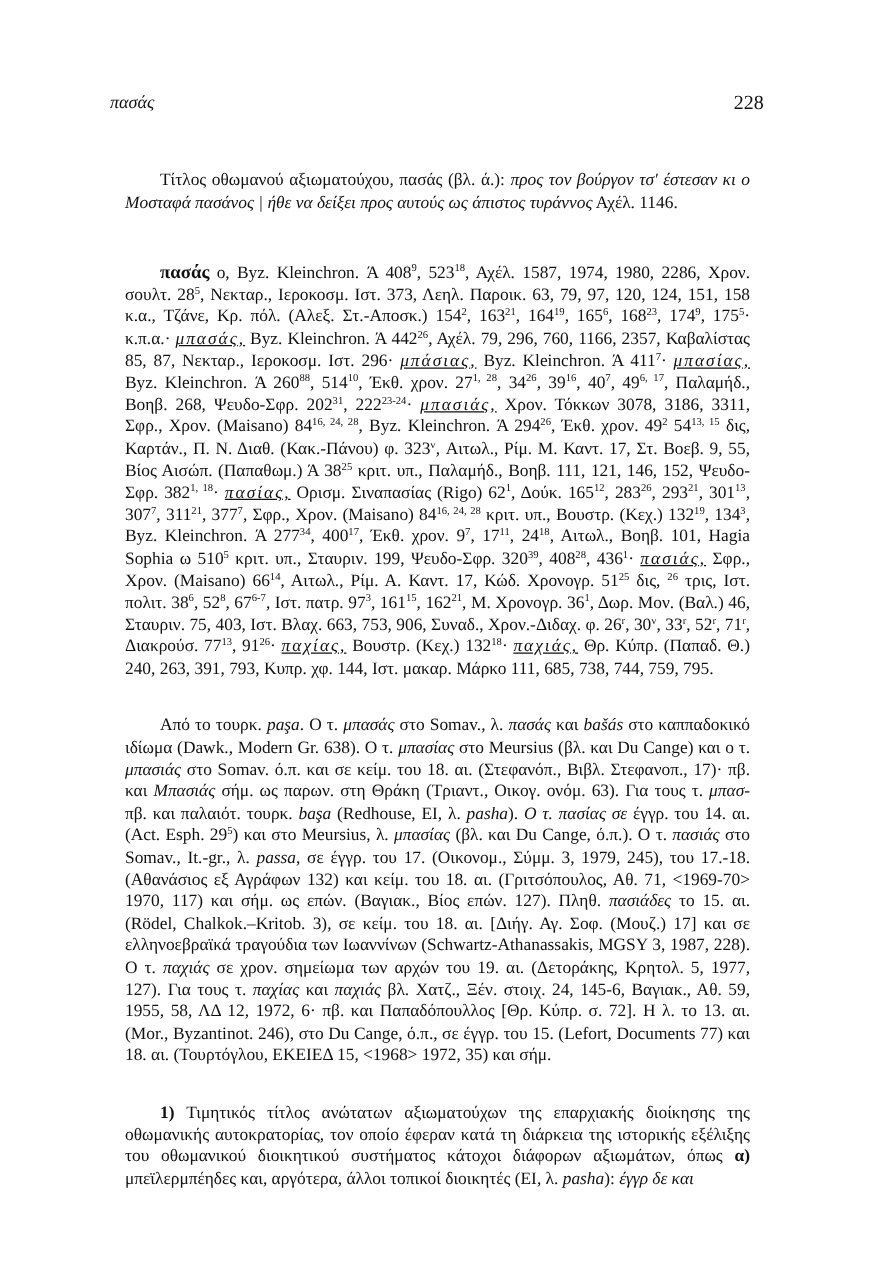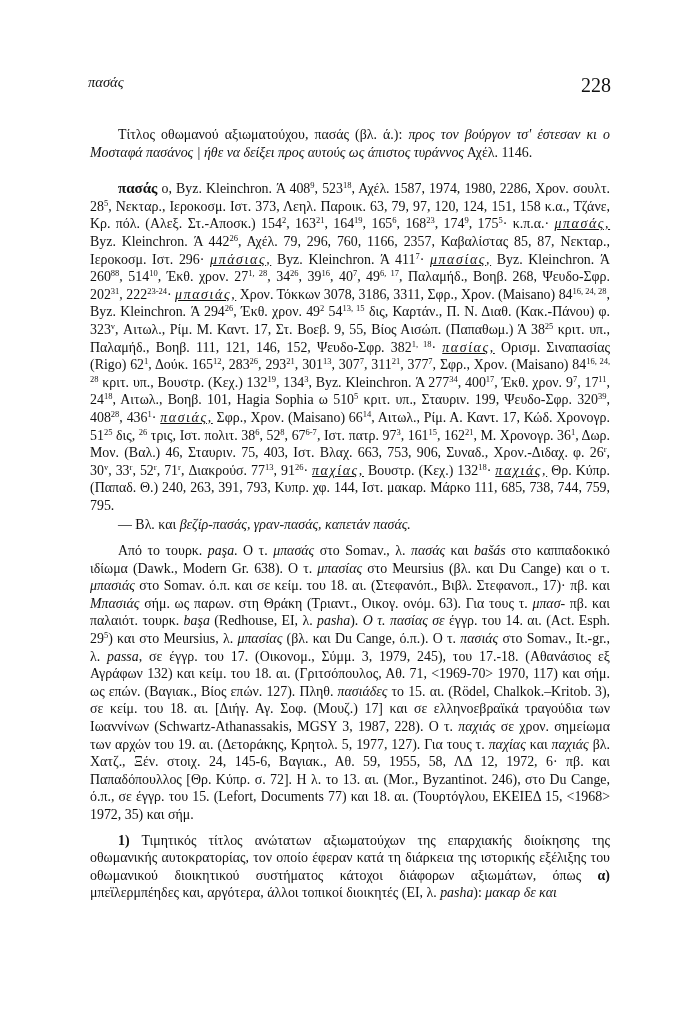--- a/index.html
+++ b/index.html
@@ -1,23 +1,23 @@
 <!DOCTYPE html>
 <html><head>
 <meta charset="utf-8">
 <style>
   html, body { margin: 0; padding: 0; background: #ffffff; }
   body { width: 699px; height: 1024px; position: relative; overflow: hidden;
          font-family: "Liberation Serif", "DejaVu Serif", serif; color: #111; }
   .header { position: absolute; top: 74px; left: 88px; right: 88px; height: 20px; }
   .running-head { position: absolute; left: 0; top: 0; font-style: italic; font-size: 14.5px; }
-  .page-number { position: absolute; right: 0; top: 0; font-size: 20px; }
+  .page-number { position: absolute; right: 0; top: 0; font-size: 16px; }
   .body { position: absolute; top: 124px; left: 88px; width: 524px;
           font-size: 13.9px; line-height: 17.6px; text-align: justify; }
-  .para { margin: 2px; text-indent: 28px; }
+  .para { margin: 12px; text-indent: 28px; }
   .gap { height: 15px; }
   .gap-s { height: 4px; }
   .hw { font-weight: bold; font-size: 15px; }
   i { font-style: italic; }
   .sp { font-style: italic; letter-spacing: 1.6px; text-decoration: underline; }
   sup { font-size: 8.5px; line-height: 0; vertical-align: 5px; }
   b { font-weight: bold; }
 </style>
 </head>
 <body>
@@ -27,22 +27,21 @@
   <span class="page-number">228</span>
 </div>
 
 <div class="body">
   <p class="para"><span>Τίτλος οθωμανού αξιωματούχου, πασάς (βλ. ά.): </span><i>προς τον βούργον τσ' έστεσαν κι ο Μοσταφά πασάνος | ήθε να δείξει προς αυτούς ως άπιστος τυράννος</i><span> Αχέλ. 1146.</span></p>
 
   <div class="gap"></div>
 
   <p class="para"><span class="hw">πασάς</span> <span>ο, Byz. Kleinchron. Ά 408<sup>9</sup>, 523<sup>18</sup>, Αχέλ. 1587, 1974, 1980, 2286, Χρον. σουλτ. 28<sup>5</sup>, Νεκταρ., Ιεροκοσμ. Ιστ. 373, Λεηλ. Παροικ. 63, 79, 97, 120, 124, 151, 158 κ.α., Τζάνε, Κρ. πόλ. (Αλεξ. Στ.-Αποσκ.) 154<sup>2</sup>, 163<sup>21</sup>, 164<sup>19</sup>, 165<sup>6</sup>, 168<sup>23</sup>, 174<sup>9</sup>, 175<sup>5</sup>· κ.π.α.· <span class="sp">μπασάς,</span> Byz. Kleinchron. Ά 442<sup>26</sup>, Αχέλ. 79, 296, 760, 1166, 2357, Καβαλίστας 85, 87, Νεκταρ., Ιεροκοσμ. Ιστ. 296· <span class="sp">μπάσιας,</span> Byz. Kleinchron. Ά 411<sup>7</sup>· <span class="sp">μπασίας,</span> Byz. Kleinchron. Ά 260<sup>88</sup>, 514<sup>10</sup>, Έκθ. χρον. 27<sup>1, 28</sup>, 34<sup>26</sup>, 39<sup>16</sup>, 40<sup>7</sup>, 49<sup>6, 17</sup>, Παλαμήδ., Βοηβ. 268, Ψευδο-Σφρ. 202<sup>31</sup>, 222<sup>23-24</sup>· <span class="sp">μπασιάς,</span> Χρον. Τόκκων 3078, 3186, 3311, Σφρ., Χρον. (Maisano) 84<sup>16, 24, 28</sup>, Byz. Kleinchron. Ά 294<sup>26</sup>, Έκθ. χρον. 49<sup>2</sup> 54<sup>13, 15</sup> δις, Καρτάν., Π. Ν. Διαθ. (Κακ.-Πάνου) φ. 323<sup>v</sup>, Αιτωλ., Ρίμ. Μ. Καντ. 17, Στ. Βοεβ. 9, 55, Βίος Αισώπ. (Παπαθωμ.) Ά 38<sup>25</sup> κριτ. υπ., Παλαμήδ., Βοηβ. 111, 121, 146, 152, Ψευδο-Σφρ. 382<sup>1, 18</sup>· <span class="sp">πασίας,</span> Ορισμ. Σιναπασίας (Rigo) 62<sup>1</sup>, Δούκ. 165<sup>12</sup>, 283<sup>26</sup>, 293<sup>21</sup>, 301<sup>13</sup>, 307<sup>7</sup>, 311<sup>21</sup>, 377<sup>7</sup>, Σφρ., Χρον. (Maisano) 84<sup>16, 24, 28</sup> κριτ. υπ., Βουστρ. (Κεχ.) 132<sup>19</sup>, 134<sup>3</sup>, Byz. Kleinchron. Ά 277<sup>34</sup>, 400<sup>17</sup>, Έκθ. χρον. 9<sup>7</sup>, 17<sup>11</sup>, 24<sup>18</sup>, Αιτωλ., Βοηβ. 101, Hagia Sophia ω 510<sup>5</sup> κριτ. υπ., Σταυριν. 199, Ψευδο-Σφρ. 320<sup>39</sup>, 408<sup>28</sup>, 436<sup>1</sup>· <span class="sp">πασιάς,</span> Σφρ., Χρον. (Maisano) 66<sup>14</sup>, Αιτωλ., Ρίμ. Α. Καντ. 17, Κώδ. Χρονογρ. 51<sup>25</sup> δις, <sup>26</sup> τρις, Ιστ. πολιτ. 38<sup>6</sup>, 52<sup>8</sup>, 67<sup>6-7</sup>, Ιστ. πατρ. 97<sup>3</sup>, 161<sup>15</sup>, 162<sup>21</sup>, Μ. Χρονογρ. 36<sup>1</sup>, Δωρ. Μον. (Βαλ.) 46, Σταυριν. 75, 403, Ιστ. Βλαχ. 663, 753, 906, Συναδ., Χρον.-Διδαχ. φ. 26<sup>r</sup>, 30<sup>v</sup>, 33<sup>r</sup>, 52<sup>r</sup>, 71<sup>r</sup>, Διακρούσ. 77<sup>13</sup>, 91<sup>26</sup>· <span class="sp">παχίας,</span> Βουστρ. (Κεχ.) 132<sup>18</sup>· <span class="sp">παχιάς,</span> Θρ. Κύπρ. (Παπαδ. Θ.) 240, 263, 391, 793, Κυπρ. χφ. 144, Ιστ. μακαρ. Μάρκο 111, 685, 738, 744, 759, 795.</span></p>
 
-  <p class="para"><span>— Βλ. και </span><i>βεζίρ-πασάς, γραν-πασάς, καπετάν πασάς.</i></p>
 
   <div class="gap-s"></div>
 
   <p class="para">Από το τουρκ. <i>paşa</i>. Ο τ. <i>μπασάς</i> στο Somav., λ. <i>πασάς</i> και <i>bašás</i> στο καππαδοκικό ιδίωμα (Dawk., Modern Gr. 638). Ο τ. <i>μπασίας</i> στο Meursius (βλ. και Du Cange) και ο τ. <i>μπασιάς</i> στο Somav. ό.π. και σε κείμ. του 18. αι. (Στεφανόπ., Βιβλ. Στεφανοπ., 17)· πβ. και <i>Μπασιάς</i> σήμ. ως παρων. στη Θράκη (Τριαντ., Οικογ. ονόμ. 63). Για τους τ. <i>μπασ-</i> πβ. και παλαιότ. τουρκ. <i>başa</i> (Redhouse, EI, λ. <i>pasha</i>). <i>Ο τ. πασίας σε</i> έγγρ. του 14. αι. (Act. Esph. 29<sup>5</sup>) και στο Meursius, λ. <i>μπασίας</i> (βλ. και Du Cange, ό.π.). Ο τ. <i>πασιάς</i> στο Somav., It.-gr., λ. <i>passa</i>, σε έγγρ. του 17. (Οικονομ., Σύμμ. 3, 1979, 245), του 17.-18. (Αθανάσιος εξ Αγράφων 132) και κείμ. του 18. αι. (Γριτσόπουλος, Αθ. 71, &lt;1969-70&gt; 1970, 117) και σήμ. ως επών. (Βαγιακ., Βίος επών. 127). Πληθ. <i>πασιάδες</i> το 15. αι. (Rödel, Chalkok.–Kritob. 3), σε κείμ. του 18. αι. [Διήγ. Αγ. Σοφ. (Μουζ.) 17] και σε ελληνοεβραϊκά τραγούδια των Ιωαννίνων (Schwartz-Athanassakis, MGSY 3, 1987, 228). Ο τ. <i>παχιάς</i> σε χρον. σημείωμα των αρχών του 19. αι. (Δετοράκης, Κρητολ. 5, 1977, 127). Για τους τ. <i>παχίας</i> και <i>παχιάς</i> βλ. Χατζ., Ξέν. στοιχ. 24, 145-6, Βαγιακ., Αθ. 59, 1955, 58, ΛΔ 12, 1972, 6· πβ. και Παπαδόπουλλος [Θρ. Κύπρ. σ. 72]. Η λ. το 13. αι. (Mor., Byzantinot. 246), στο Du Cange, ό.π., σε έγγρ. του 15. (Lefort, Documents 77) και 18. αι. (Τουρτόγλου, ΕΚΕΙΕΔ 15, &lt;1968&gt; 1972, 35) και σήμ.</p>
 
   <div class="gap-s"></div>
 
-  <p class="para"><b>1)</b><span> Τιμητικός τίτλος ανώτατων αξιωματούχων της επαρχιακής διοίκησης της οθωμανικής αυτοκρατορίας, τον οποίο έφεραν κατά τη διάρκεια της ιστορικής εξέλιξης του οθωμανικού διοικητικού συστήματος κάτοχοι διάφορων αξιωμάτων, όπως </span><b>α)</b><span> μπεϊλερμπέηδες και, αργότερα, άλλοι τοπικοί διοικητές (EI, λ. </span><i>pasha</i><span>): </span><i>μακαρ δε και</i></p>
+  <p class="para"><b>1)</b><span> Τιμητικός τίτλος ανώτατων αξιωματούχων της επαρχιακής διοίκησης της οθωμανικής αυτοκρατορίας, τον οποίο έφεραν κατά τη διάρκεια της ιστορικής εξέλιξης του οθωμανικού διοικητικού συστήματος κάτοχοι διάφορων αξιωμάτων, όπως </span><b>α)</b><span> μπεϊλερμπέηδες και, αργότερα, άλλοι τοπικοί διοικητές (EI, λ. </span><i>pasha</i><span>): </span><i>έγγρ δε και</i></p>
 </div>
 
 </body></html>

